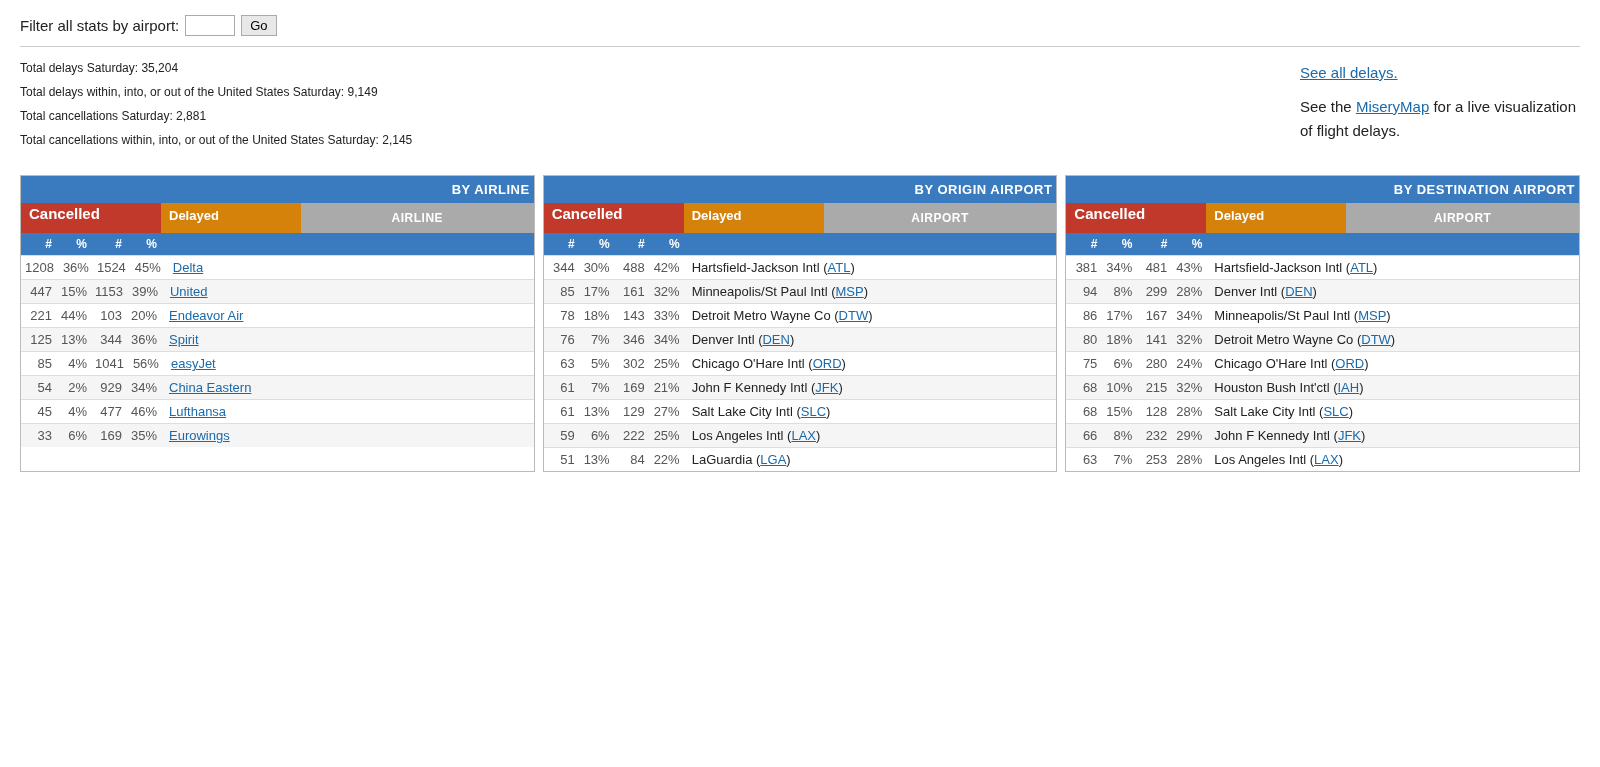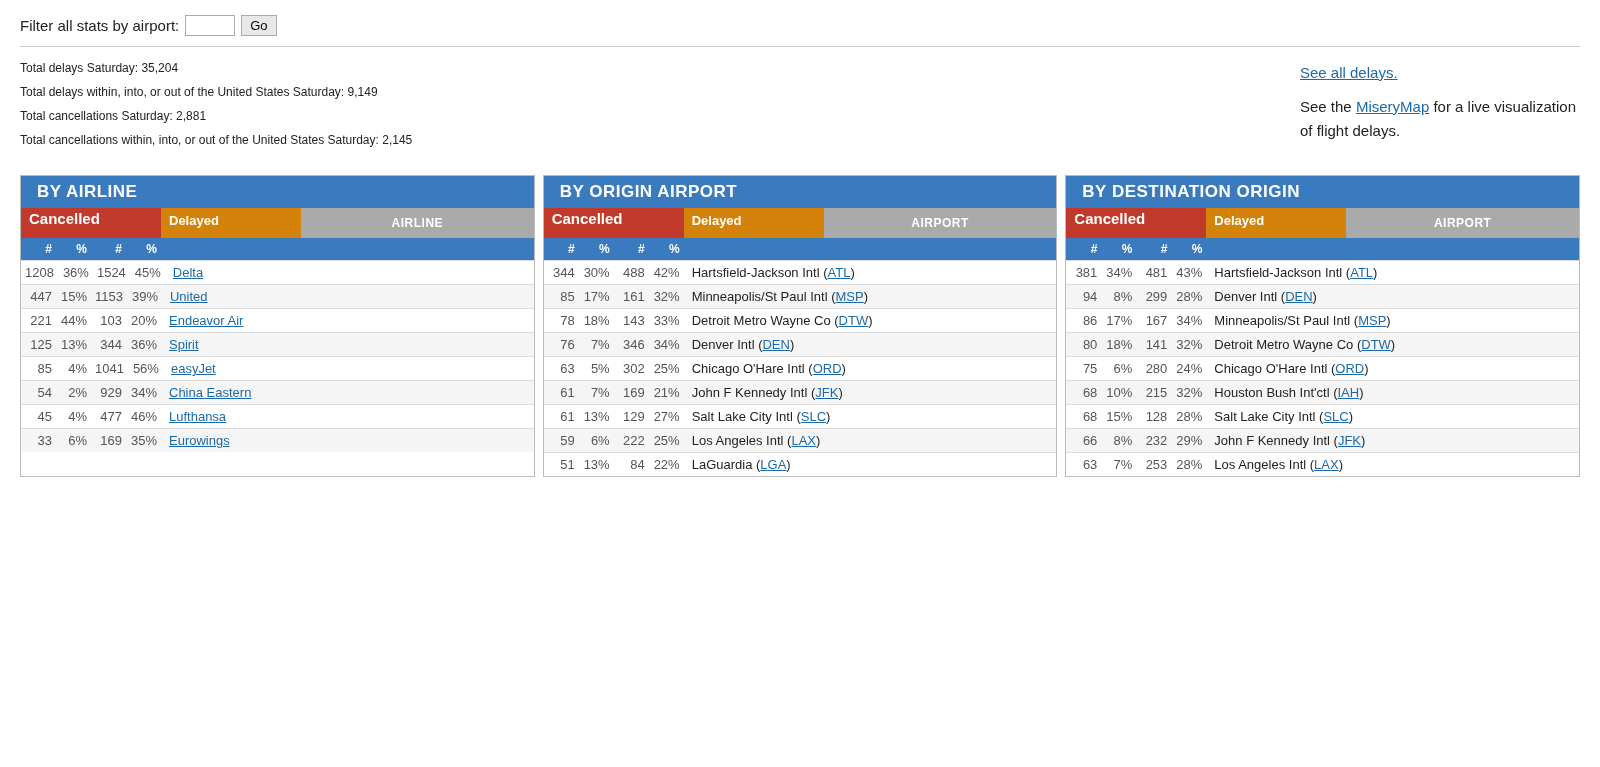--- a/index.html
+++ b/index.html
@@ -15,21 +15,21 @@
     .stats-left { flex: 1; }
     .stats-right { width: 280px; font-size: 15px; line-height: 1.6; }
     .stat-line { font-size: 12px; margin-bottom: 10px; }
 
     a { color: #1a6aab; }
     a.underline { text-decoration: underline; }
 
     .tables-row { display: flex; gap: 8px; }
     .table-block { flex: 1; border: 1px solid #bbb; }
 
-    .table-title { background: #3a7abf; color: #fff; text-align: left; font-size: 17px; font-weight: bold; padding: 6px 16px; letter-spacing: 0.5px; }
+    .table-title { background: #3a7abf; color: #fff; text-align: right; font-size: 13px; font-weight: bold; padding: 6px 4px; letter-spacing: 0.5px; }
 
     .col-headers { display: flex; }
     .col-cancelled { background: #c0392b; color: #fff; flex: 0 0 140px; padding: 2px 8px; font-size: 15px; font-weight: bold; }
     .col-delayed { background: #d4820a; color: #fff; flex: 0 0 140px; padding: 5px 8px; font-size: 13px; font-weight: bold; }
     .col-name { background: #aaa; color: #fff; flex: 1; padding: 8px 8px; font-size: 12px; font-weight: bold; text-align: center; letter-spacing: 0.5px; }
 
     .sub-headers { display: flex; background: #3a7abf; color: #fff; font-size: 12px; font-weight: bold; }
     .sub-headers .sh { flex: 0 0 35px; padding: 4px 4px; text-align: right; }
     .sub-headers .sh-pct { flex: 0 0 35px; padding: 4px 4px; text-align: right; }
     .sub-headers .sh2 { flex: 0 0 35px; padding: 4px 4px; text-align: right; }
@@ -233,21 +233,21 @@
     <span class="cell-num">51</span>
     <span class="cell-pct">13%</span>
     <span class="cell-num">84</span>
     <span class="cell-pct">22%</span>
     <span class="cell-name">LaGuardia (<a href="#">LGA</a>)</span>
   </div>
       </div>
   </div>
 
   <div class="table-block">
-    <div class="table-title">BY DESTINATION ORIGIN</div>
+    <div class="table-title">BY DESTINATION AIRPORT</div>
     <div class="col-headers">
       <div class="col-cancelled">Cancelled</div>
       <div class="col-delayed">Delayed</div>
       <div class="col-name">AIRPORT</div>
     </div>
     <div class="sub-headers">
       <span class="sh">#</span>
       <span class="sh-pct">%</span>
       <span class="sh2">#</span>
       <span class="sh2-pct">%</span>

